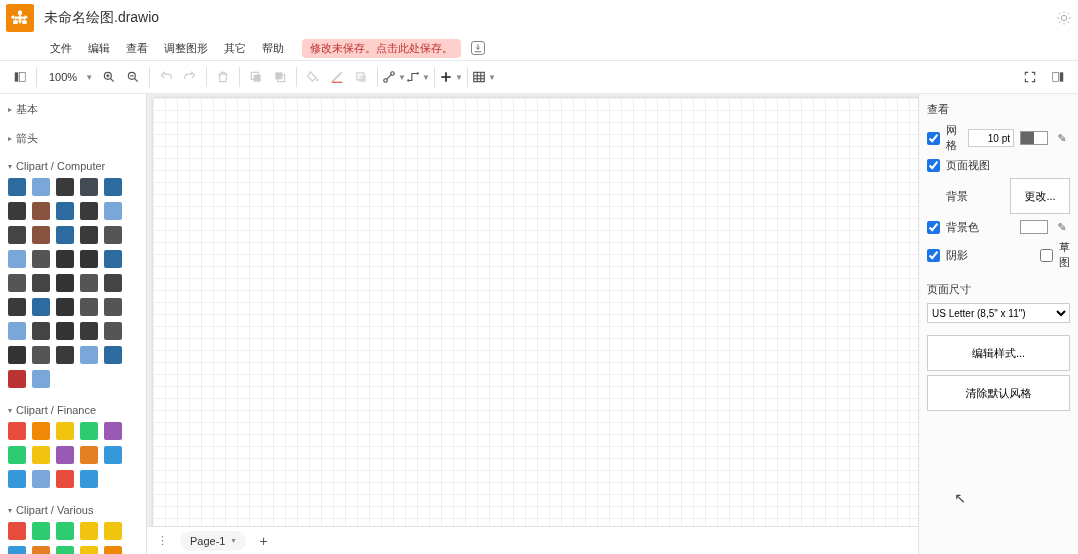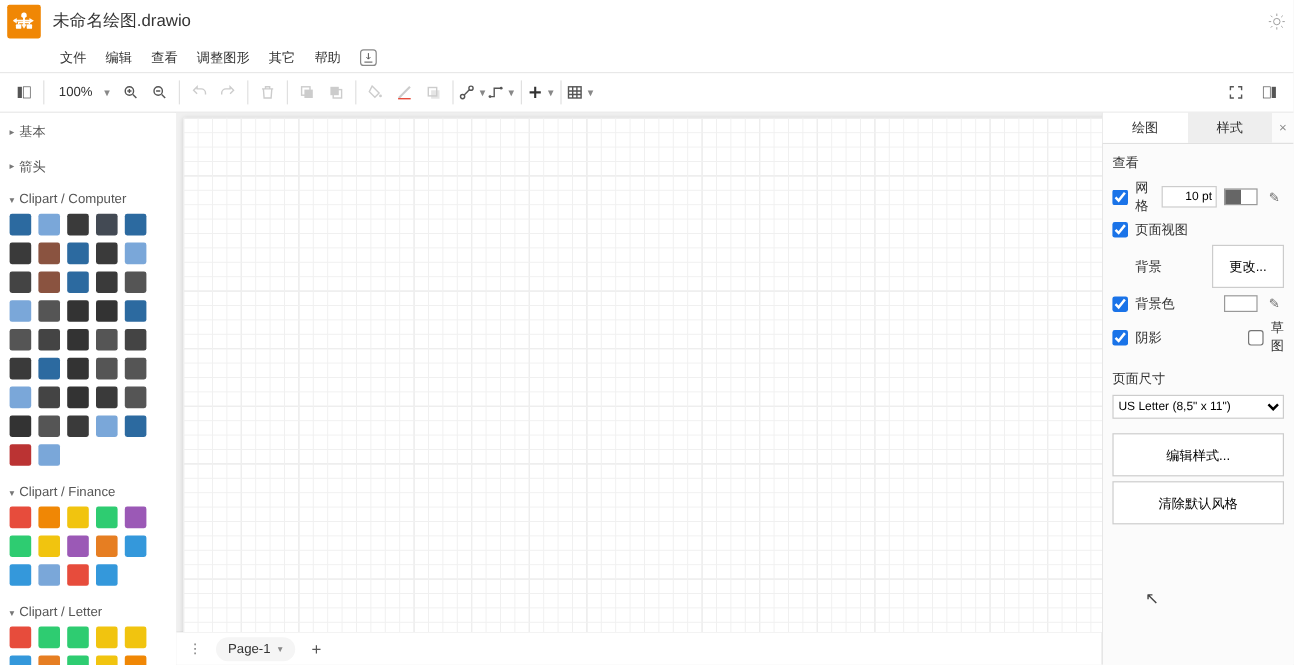--- a/index.html
+++ b/index.html
@@ -113,20 +113,23 @@
   </div>
 </div>
 
 <div class="menubar">
   <span class="menu-item">文件</span>
   <span class="menu-item">编辑</span>
   <span class="menu-item">查看</span>
   <span class="menu-item">调整图形</span>
   <span class="menu-item">其它</span>
   <span class="menu-item">帮助</span>
+  <span class="unsaved-pill">
+      <span>修改未保存。点击此处保存。</span>
+    </span>
   <span class="dl-icon">
     <svg width="10" height="10" viewBox="0 0 24 24">
         <path d="M12 3v12m0 0l-4-4m4 4l4-4M4 21h16" stroke="#555" stroke-width="2" fill="none"></path>
       </svg>
   </span>
 </div>
 
 <div class="toolbar">
   <div class="tbtn">
       <svg viewBox="0 0 24 24">
@@ -338,21 +341,21 @@
           <div class="shape" style="background: rgb(52, 152, 219);"></div>
           <div class="shape" style="background: rgb(52, 152, 219);"></div>
           <div class="shape" style="background: rgb(122, 167, 217);"></div>
           <div class="shape" style="background: rgb(231, 76, 60);"></div>
           <div class="shape" style="background: rgb(52, 152, 219);"></div>
         </div>
     </div>
     <div class="side-cat">
       <div class="side-cat-title">
           <span class="tri">▾</span>
-          <span>Clipart / Letter</span>
+          <span>Clipart / Various</span>
         </div>
       <div class="shape-grid" id="grid-various">
           <div class="shape" style="background: rgb(231, 76, 60);"></div>
           <div class="shape" style="background: rgb(46, 204, 113);"></div>
           <div class="shape" style="background: rgb(46, 204, 113);"></div>
           <div class="shape" style="background: rgb(241, 196, 15);"></div>
           <div class="shape" style="background: rgb(241, 196, 15);"></div>
           <div class="shape" style="background: rgb(52, 152, 219);"></div>
           <div class="shape" style="background: rgb(230, 126, 34);"></div>
           <div class="shape" style="background: rgb(46, 204, 113);"></div>
@@ -371,25 +374,20 @@
       <span class="dots">⋮</span>
       <span class="page-tab">
           <span>Page-1</span>
           <span class="caret">▾</span>
         </span>
       <span class="add-page">+</span>
     </div>
   </div>
 
   <div class="rpanel">
-    <div class="rtabs">
-      <div class="rtab active">绘图</div>
-      <div class="rtab">样式</div>
-      <div class="rtab-close">×</div>
-    </div>
     <div class="rbody">
       <div class="rsection">
         <h4>查看</h4>
         <div class="rrow">
           <input type="checkbox" checked="" style="">
           <label>网格</label>
           <input class="field" value="10 pt" style="">
           <span class="swatch dark"></span>
           <span class="editbtn">✎</span>
         </div>

